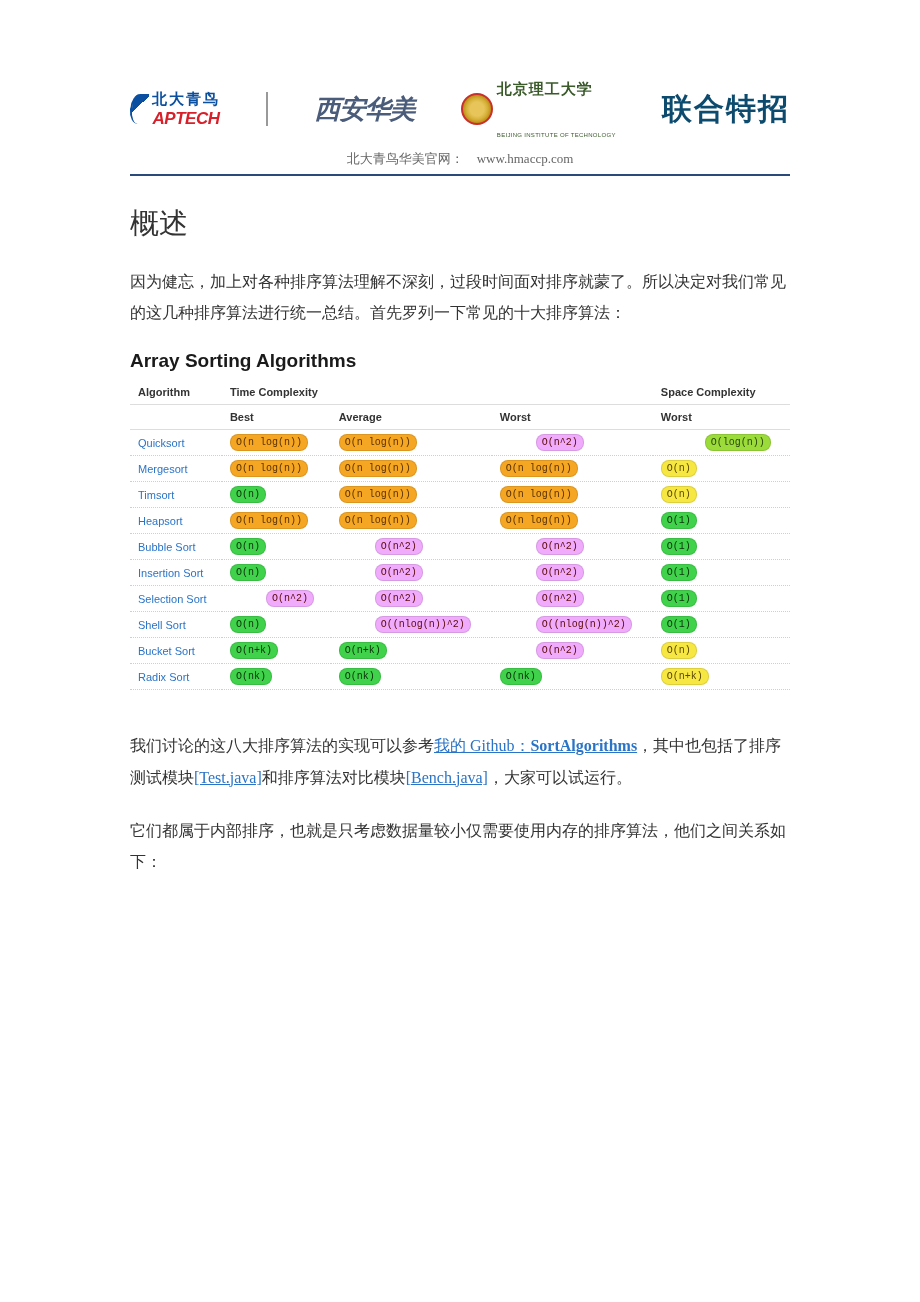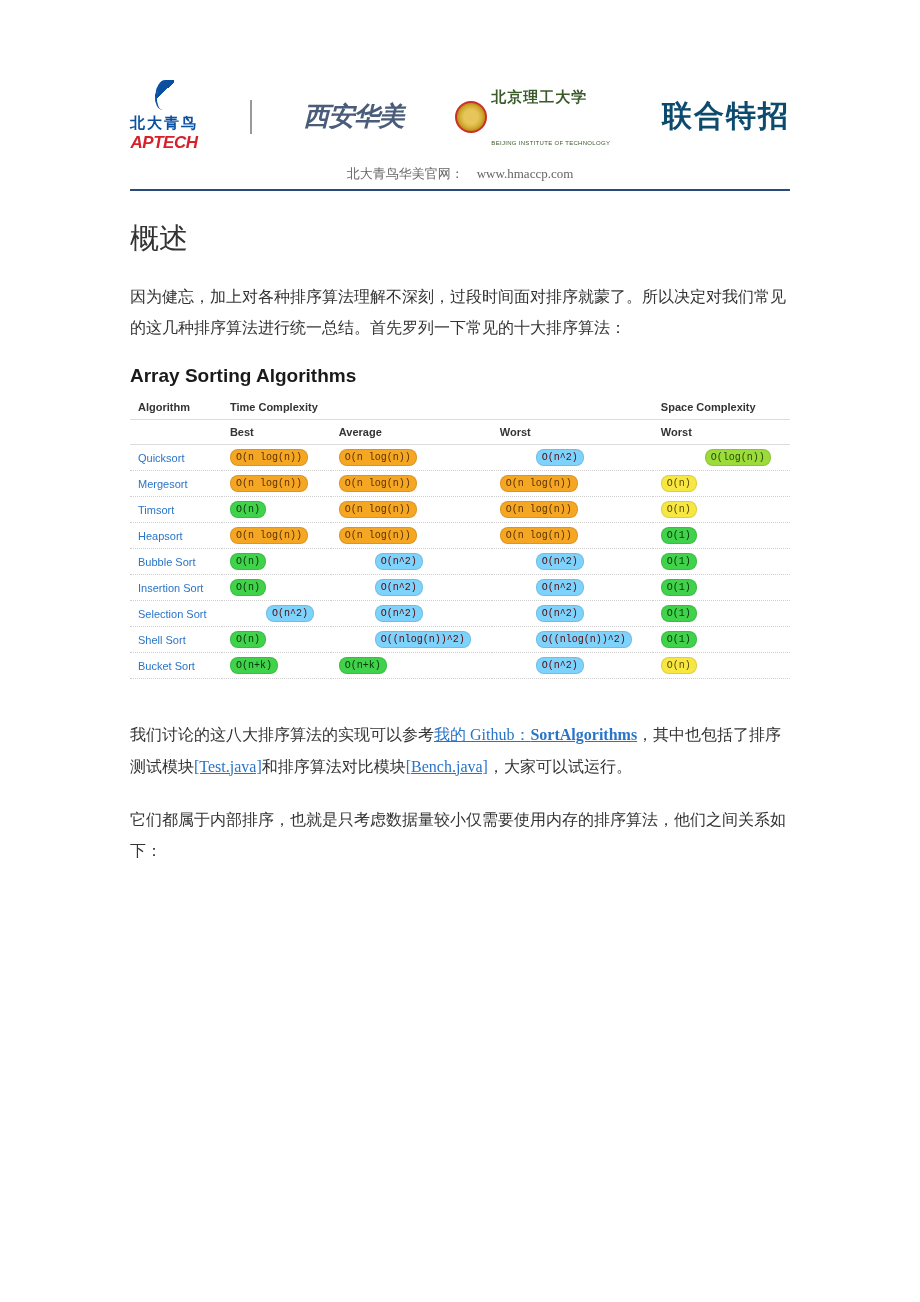--- a/index.html
+++ b/index.html
@@ -14,21 +14,20 @@
       display: flex;
       align-items: center;
       justify-content: space-between;
       gap: 6px;
       margin-bottom: 12px;
     }
     .logo-aptech {
       display: flex;
       align-items: center;
       gap: 4px;
-      flex-direction: column;
     }
     .logo-aptech .blue-label {
       color: #0a4fa0;
       font-weight: bold;
       font-size: 15px;
       display: flex;
       flex-direction: column;
       align-items: center;
     }
     .logo-aptech .blue-label .top {
@@ -154,21 +153,21 @@
       padding: 1px 5px;
       border-radius: 8px;
       font-family: "Courier New", monospace;
       font-size: 10px;
       border: 1px solid rgba(0,0,0,0.1);
       line-height: 1.3;
     }
     .green  { background: #3fd24a; color: #0a330a; }
     .yellow { background: #f7e742; color: #5c4800; }
     .orange { background: #f5a623; color: #5c3300; }
-    .red    { background: #7dd3fc; color: #5a0a0a; margin-left: 36px; }
+    .red    { background: #f0abfc; color: #5a0a0a; margin-left: 36px; }
     .lime   { background: #9bdb3a; color: #2a4a0a; margin-left: 44px; }
     
     .logo-swoosh {
       width: 18px; height: 30px;
       background: linear-gradient(135deg, #0a4fa0 40%, transparent 40%);
       border-left: 2px solid #0a4fa0;
       border-radius: 50% 0 0 50%;
       transform: skewX(-5deg);
     }
   </style>
@@ -280,20 +279,27 @@
         <td><span class="pill red">O((nlog(n))^2)</span></td>
         <td><span class="pill green">O(1)</span></td>
       </tr>
       <tr>
         <td class="name">Bucket Sort</td>
         <td><span class="pill green">O(n+k)</span></td>
         <td><span class="pill green">O(n+k)</span></td>
         <td><span class="pill red">O(n^2)</span></td>
         <td><span class="pill yellow">O(n)</span></td>
       </tr>
+      <tr>
+        <td class="name">Radix Sort</td>
+        <td><span class="pill green">O(nk)</span></td>
+        <td><span class="pill green">O(nk)</span></td>
+        <td><span class="pill green">O(nk)</span></td>
+        <td><span class="pill yellow">O(n+k)</span></td>
+      </tr>
     </tbody>
 </table>
 
 <p class="para">
   <span>我们讨论的这八大排序算法的实现可以参考</span><a class="link" href="#"><span>我的 Github：</span><b>SortAlgorithms</b></a><span>，其中也包括了排序测试模块</span><a class="link" href="#">[Test.java]</a><span>和排序算法对比模块</span><a class="link" href="#">[Bench.java]</a><span>，大家可以试运行。</span>
 </p>
 
 <p class="para">它们都属于内部排序，也就是只考虑数据量较小仅需要使用内存的排序算法，他们之间关系如下：</p>
 
 </body></html>

